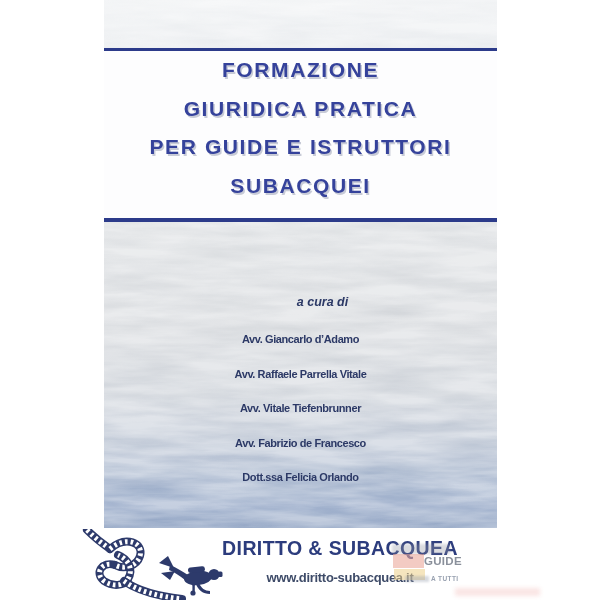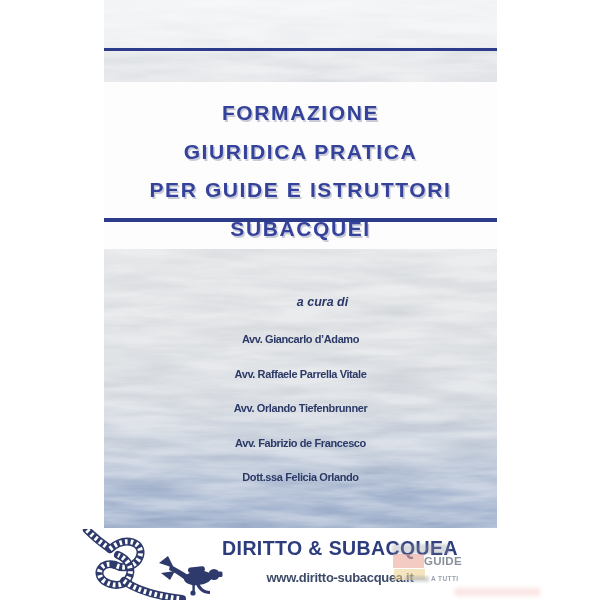--- a/index.html
+++ b/index.html
@@ -15,21 +15,21 @@
       #eff1f3 0px,#e7eaed 46px,#dcdfe3 52px,#d9dcdf 230px,
       #d4d7db 330px,#ccd1d8 395px,#b7c1d1 445px,#9cadc8 482px,
       #8ca0c2 506px,#8096ba 528px);
   }
   .water{position:absolute;left:0;top:0;z-index:1;opacity:.5;}
   .rule{position:absolute;left:0;right:0;background:#2c3b8a;z-index:3;}
   .rule-top{top:48px;height:3px;}
   .rule-bottom{top:218px;height:4px;}
   .title-band{
     position:absolute;left:0;right:0;top:51px;height:167px;background:#fdfdfe;
-    z-index:2;text-align:center;padding-top:12px;box-sizing:border-box;margin-top:31px;
+    z-index:2;text-align:center;padding-top:0;box-sizing:border-box;
   }
   .title-line{
     line-height:38.5px;font-weight:bold;font-size:21px;letter-spacing:1.6px;
     color:#35429b;text-shadow:1.5px 1.5px 0 rgba(148,154,176,.5);
     white-space:nowrap;
   }
   .byline{
     position:absolute;left:0;right:0;top:295px;z-index:2;text-align:center;
     font-style:italic;font-weight:bold;font-size:12.5px;color:#2c3966;padding-left:44px;
   }
@@ -100,21 +100,21 @@
     <div class="title-line">SUBACQUEI</div>
   </div>
 
   <div class="rule rule-bottom"></div>
 
   <div class="byline">a cura di</div>
 
   <div class="authors">
     <div class="author">Avv. Giancarlo d’Adamo</div>
     <div class="author">Avv. Raffaele Parrella Vitale</div>
-    <div class="author">Avv. Orlando Tiefenbrunner</div>
+    <div class="author">Avv. Vitale Tiefenbrunner</div>
     <div class="author">Avv. Fabrizio de Francesco</div>
     <div class="author">Dott.ssa Felicia Orlando</div>
   </div>
 </div>
 
 <svg class="rope-svg" width="108" height="71" viewBox="0 0 108 71" xmlns="http://www.w3.org/2000/svg">
   <path class="rope-o" d="M7,1 C14,8 20,13 30,20"></path>
   <path class="rope-i" d="M7,1 C14,8 20,13 30,20"></path>
   <path class="rope-o" d="M35,36 C22,32 14,44 24,52 C33,58 44,57 48,50"></path>
   <path class="rope-i" d="M35,36 C22,32 14,44 24,52 C33,58 44,57 48,50"></path>

